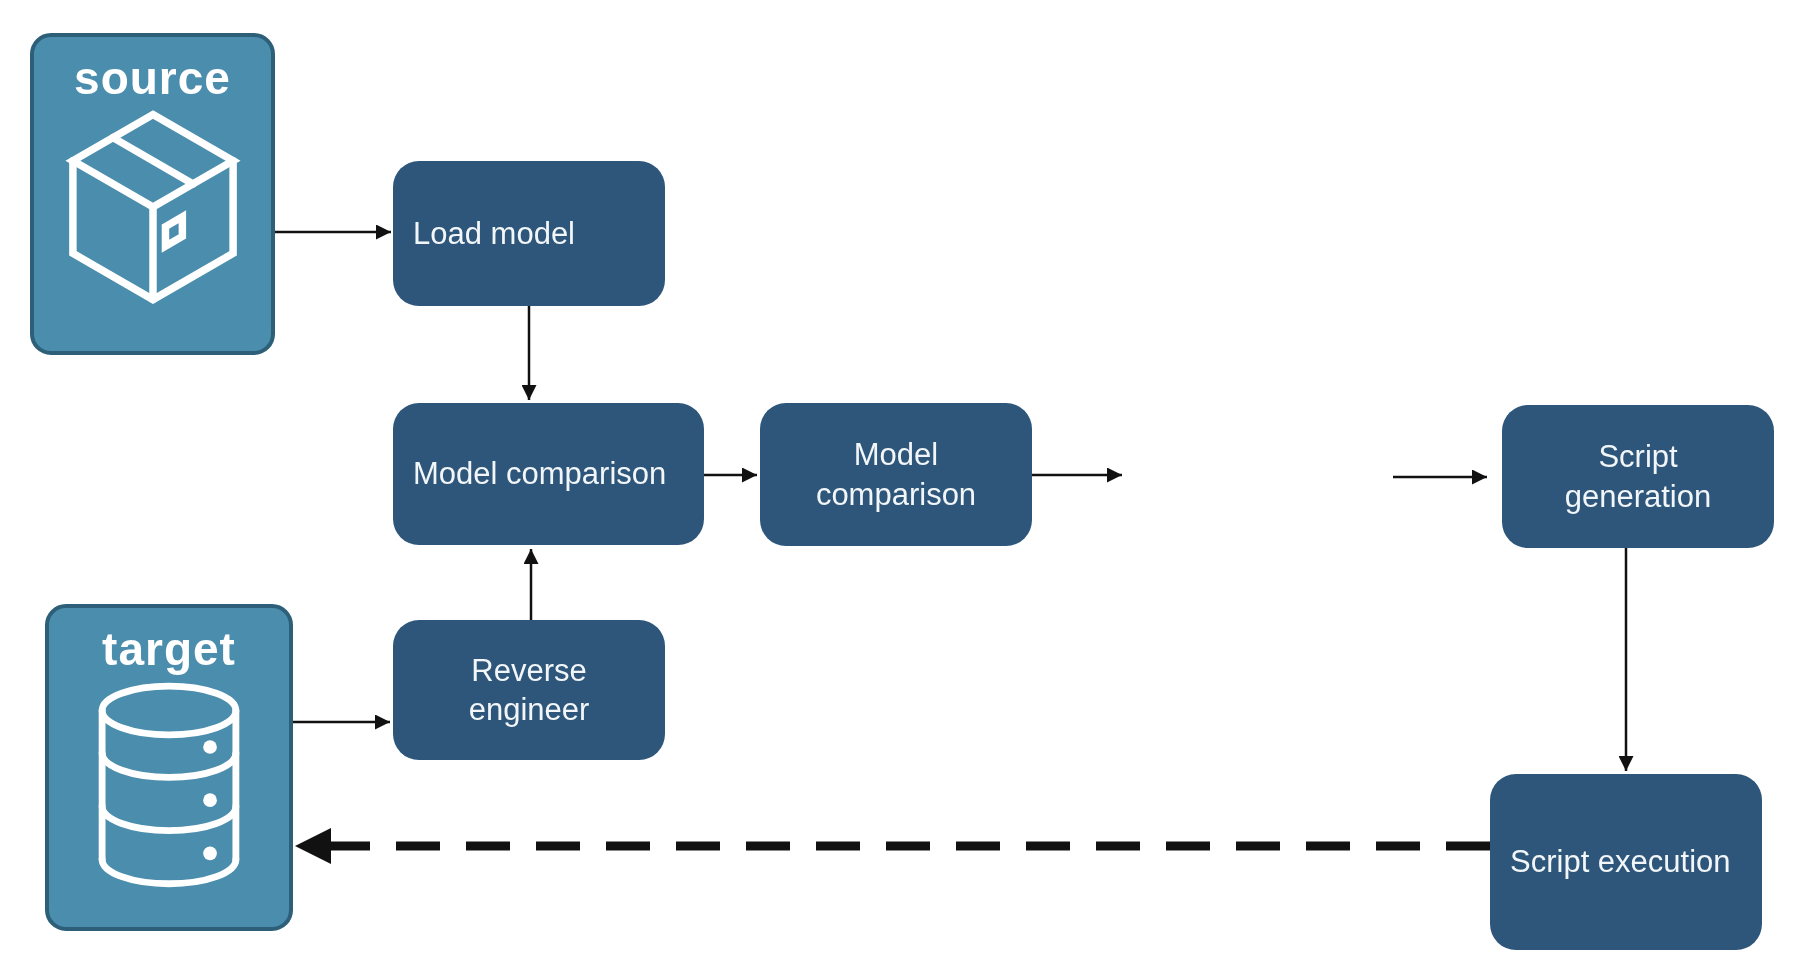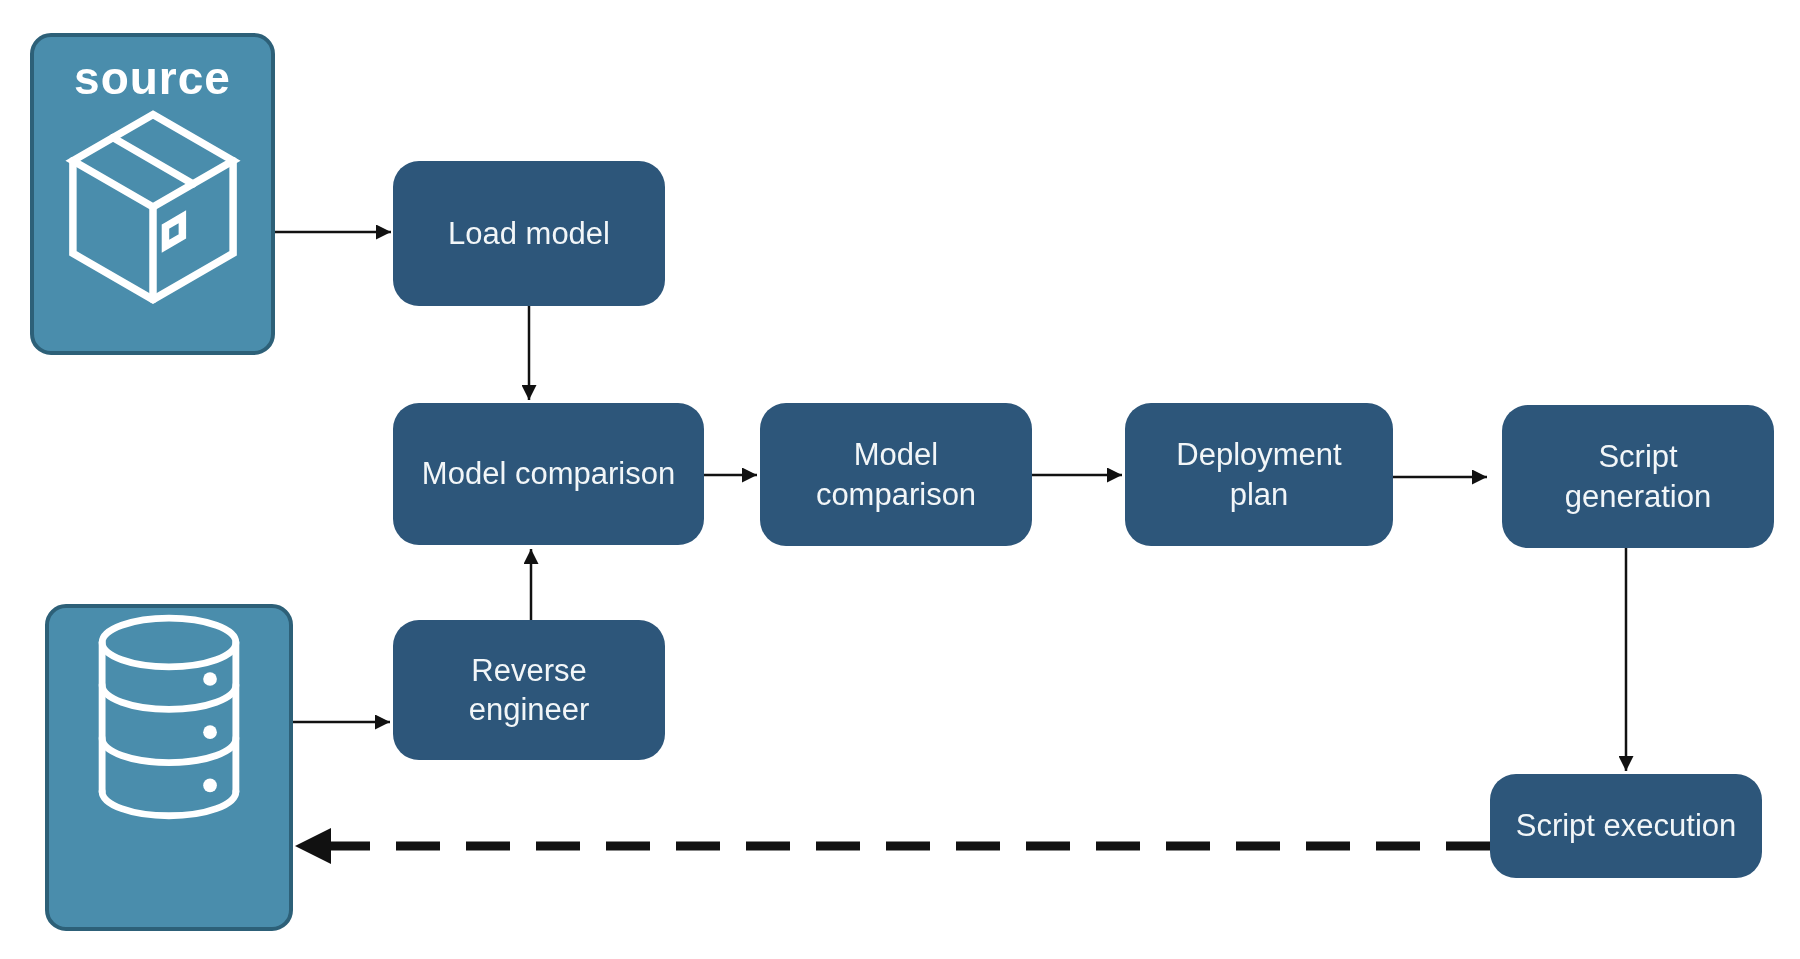--- a/index.html
+++ b/index.html
@@ -32,33 +32,32 @@
   .entity-icon{margin-top:4px;}
   #node-source{left:30px;top:33px;width:245px;height:322px;}
   #node-target{left:45px;top:604px;width:248px;height:327px;}
   .process{
     position:absolute;
     background:#2D567A;
     border-radius:26px;
     box-sizing:border-box;
     display:flex;
     align-items:center;
-    justify-content:center;
     text-align:center;
     color:#F2F6F8;
     font-size:31px;
     line-height:1.26;
     padding:0 20px;
   }
   #node-load-model{left:393px;top:161px;width:272px;height:145px;}
   #node-model-comparison{left:393px;top:403px;width:311px;height:142px;}
   #node-model-differences{left:760px;top:403px;width:272px;height:143px;}
   #node-deployment-plan{left:1125px;top:403px;width:268px;height:143px;}
   #node-script-generation{left:1490px;top:405px;width:272px;height:143px;margin-left:12px;}
-  #node-script-execution{left:1490px;top:774px;width:272px;height:104px;}
+  #node-script-execution{left:1490px;top:774px;width:272px;height:176px;}
 </style>
 </head>
 <body>
 
 <div class="canvas">
 
   <svg class="edges" viewBox="0 0 1800 959" xmlns="http://www.w3.org/2000/svg">
     <defs>
       <marker id="ah" viewBox="0 0 10 10" refX="10" refY="5" markerUnits="userSpaceOnUse" markerWidth="19" markerHeight="15" orient="auto">
         <path d="M0,0 L10,5 L0,10 Z" fill="#111111"></path>
@@ -100,20 +99,21 @@
     <svg class="entity-icon" width="178" height="205" viewBox="0 0 100 115" xmlns="http://www.w3.org/2000/svg" fill="none" stroke="#ffffff" stroke-width="4.2" stroke-linecap="round" stroke-linejoin="miter">
       <polygon points="50,3 95,29 50,55 5,29"></polygon>
       <path d="M5,29 L5,81 L50,107 L95,81 L95,29"></path>
       <path d="M50,55 L50,107"></path>
       <path d="M27.5,16 L72.5,42"></path>
       <polygon points="57,66 66.5,60.5 66.5,71.5 57,77"></polygon>
     </svg>
   </div>
 
   <div class="entity" id="node-target">
+    <div class="entity-label">target</div>
     <svg class="entity-icon" width="152" height="213" viewBox="0 0 100 140" xmlns="http://www.w3.org/2000/svg" fill="none" stroke="#ffffff" stroke-width="4.5" stroke-linecap="round">
       <ellipse cx="50" cy="20" rx="44" ry="16"></ellipse>
       <path d="M6,20 L6,118"></path>
       <path d="M94,20 L94,118"></path>
       <path d="M6,48 A44,16 0 0 0 94,48"></path>
       <path d="M6,83 A44,16 0 0 0 94,83"></path>
       <path d="M6,118 A44,16 0 0 0 94,118"></path>
       <circle cx="77" cy="44" r="4.5" fill="#ffffff" stroke="none"></circle>
       <circle cx="77" cy="79" r="4.5" fill="#ffffff" stroke="none"></circle>
       <circle cx="77" cy="114" r="4.5" fill="#ffffff" stroke="none"></circle>
@@ -125,23 +125,20 @@
   </div>
 
   <div class="process" id="node-model-comparison">
     <span>Model comparison</span>
   </div>
 
   <div class="process" id="node-model-differences">
     <span>Model comparison</span>
   </div>
 
-  <div class="process" id="node-deployment-plan">
-    <span>Deployment plan</span>
-  </div>
 
   <div class="process" id="node-script-generation">
     <span>Script generation</span>
   </div>
 
   <div class="process" id="node-reverse-engineer" style="position:absolute;left:393px;top:620px;width:272px;height:140px;">
     <span>Reverse engineer</span>
   </div>
 
   <div class="process" id="node-script-execution">

